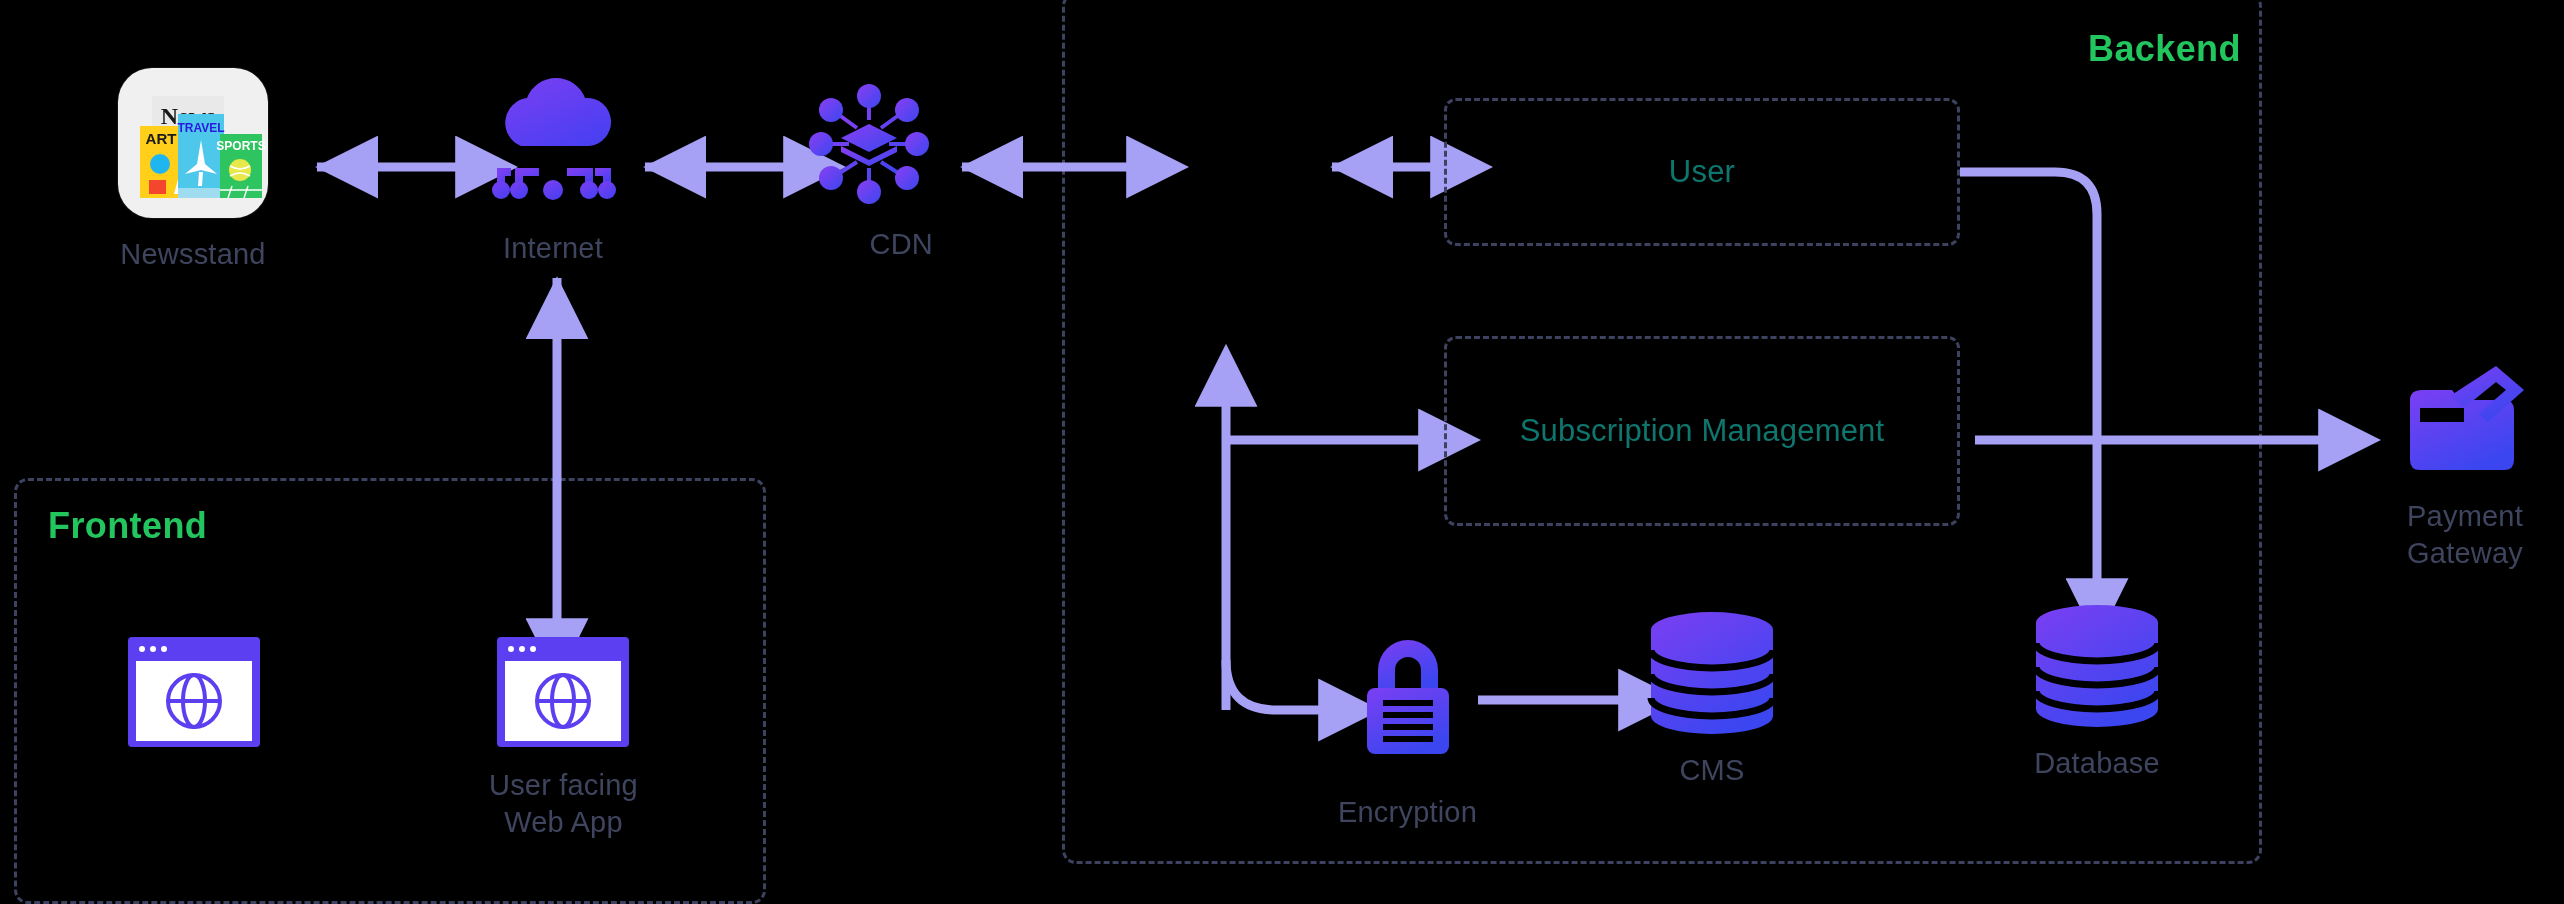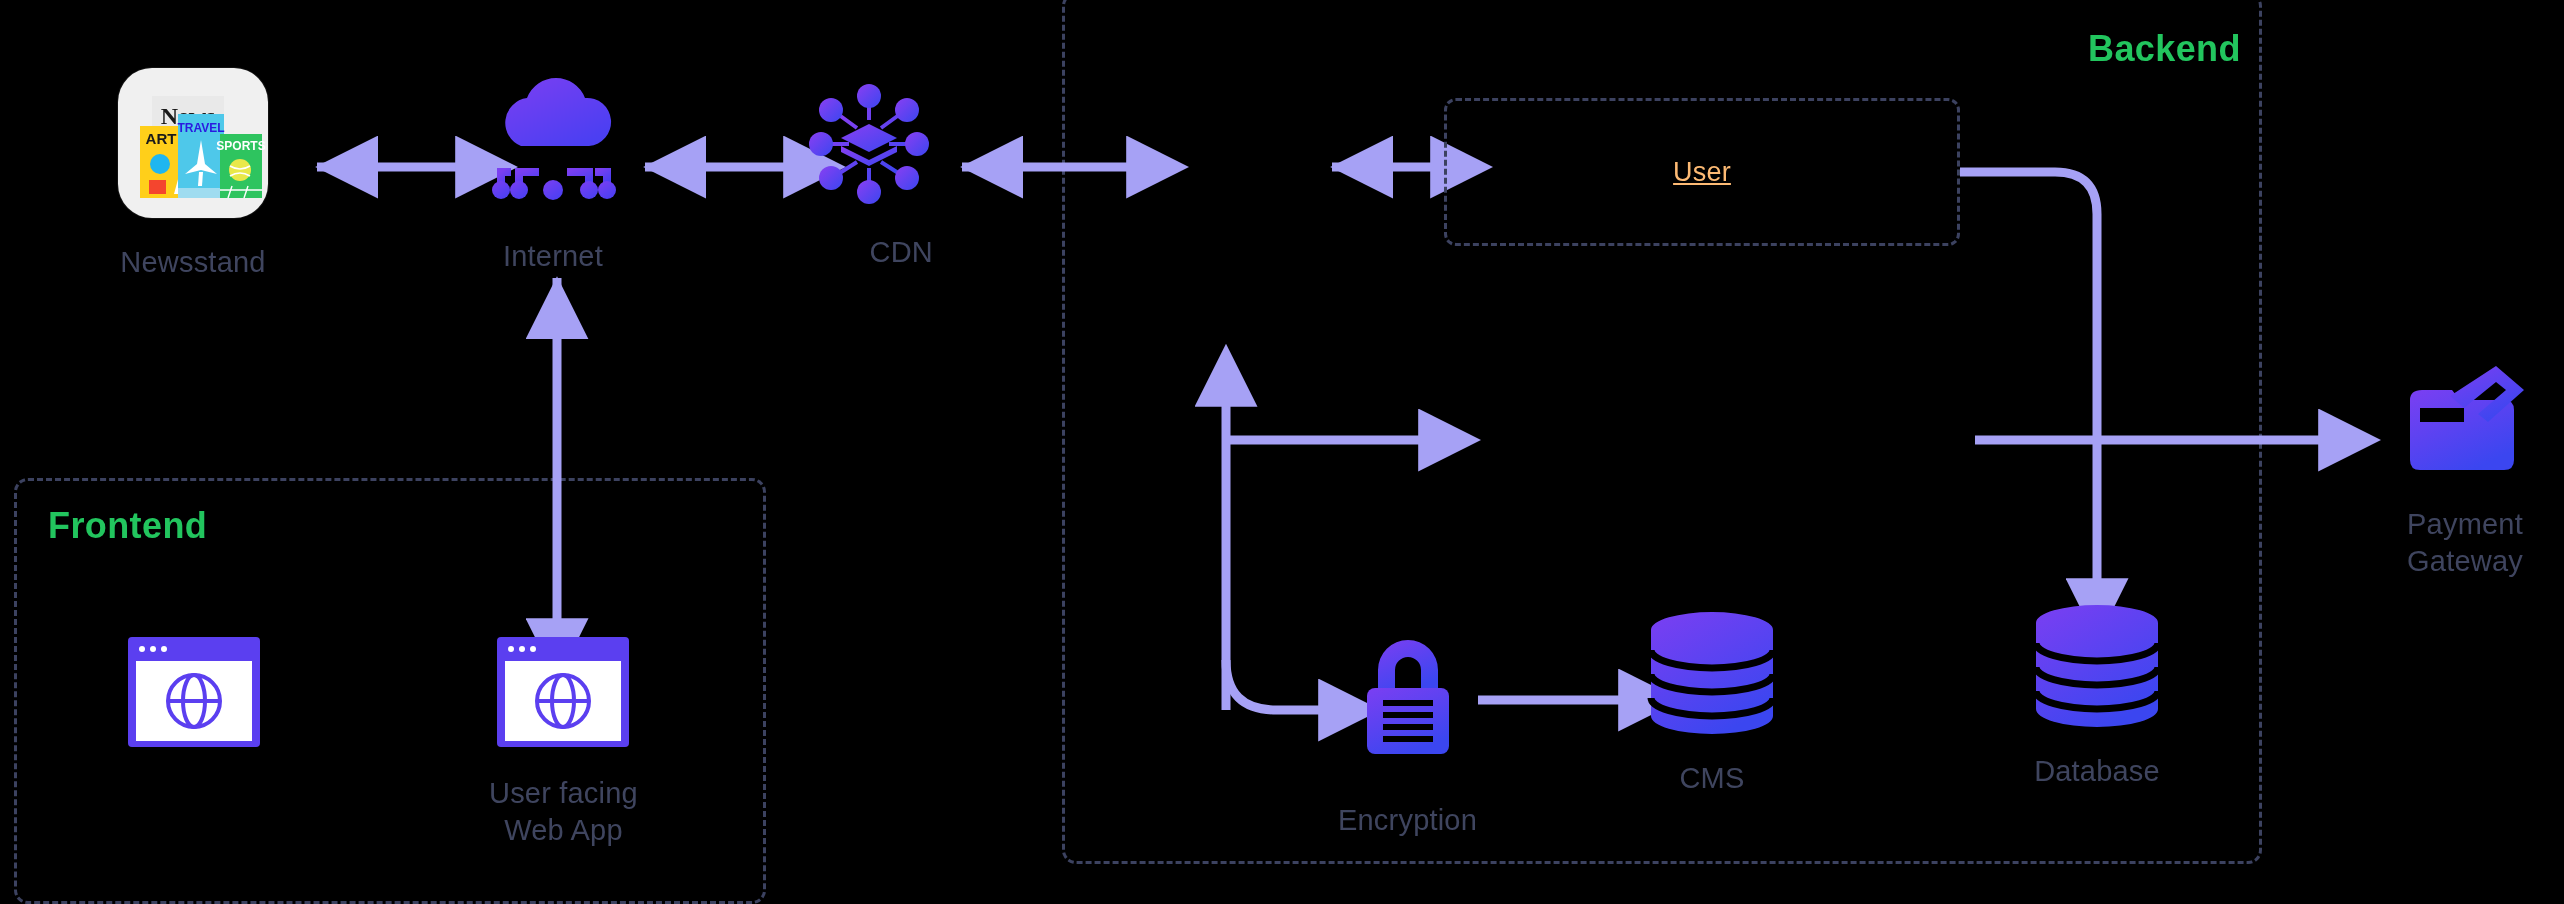--- a/index.html
+++ b/index.html
@@ -46,38 +46,37 @@
   .sub-box {
     position: absolute;
     border: 3px dashed #3c4260;
     border-radius: 12px;
     display: flex;
     align-items: center;
     justify-content: center;
     text-align: center;
   }
   .sub-box span {
-    font-size: 27px;
-    color: #fdba74;
+    font-size: 31px;
+    color: #0f766e;
     line-height: 1.35;
     letter-spacing: .2px;
-    text-decoration: underline;
   }
   #user-box { left: 1444px; top: 98px; width: 516px; height: 148px; }
   #sub-box  { left: 1444px; top: 336px; width: 516px; height: 190px; }
 
   
   .node {
     position: absolute;
     display: flex;
     flex-direction: column;
     align-items: center;
   }
   .node-label {
-    margin-top: 26px;
+    margin-top: 18px;
     font-size: 29px;
     color: #3f455f;
     text-align: center;
     line-height: 1.28;
     letter-spacing: .2px;
     white-space: pre-line;
   }
   .icon-wrap { display: block; line-height: 0; }
 
   
@@ -132,20 +131,24 @@
       <line x1="1478" y1="700" x2="1620" y2="700" marker-end="url(#ah)"></line>
 
       <line x1="1975" y1="440" x2="2320" y2="440" marker-end="url(#ah)"></line>
 
       <path d="M1960,172 L2055,172 Q2097,172 2097,214 L2097,580" marker-end="url(#ah)"></path>
     </g>
   </svg>
 
   <div class="sub-box" id="user-box">
     <span>User</span>
+  </div>
+  <div class="sub-box" id="sub-box">
+    <span>Subscription
+Management</span>
   </div>
 
   <div class="node" style="left:118px; top:68px;">
     <div class="icon-wrap">
       <div class="newsstand-icon">
         <svg width="150" height="150" viewBox="0 0 150 150">
 
           <rect x="34" y="28" width="72" height="92" fill="#e9e9e9"></rect>
           <text x="70" y="56" font-family="'Liberation Serif', serif" font-size="24" font-weight="bold" fill="#1a1a1a" text-anchor="middle">News</text>
           <g fill="#c9c9c9">

